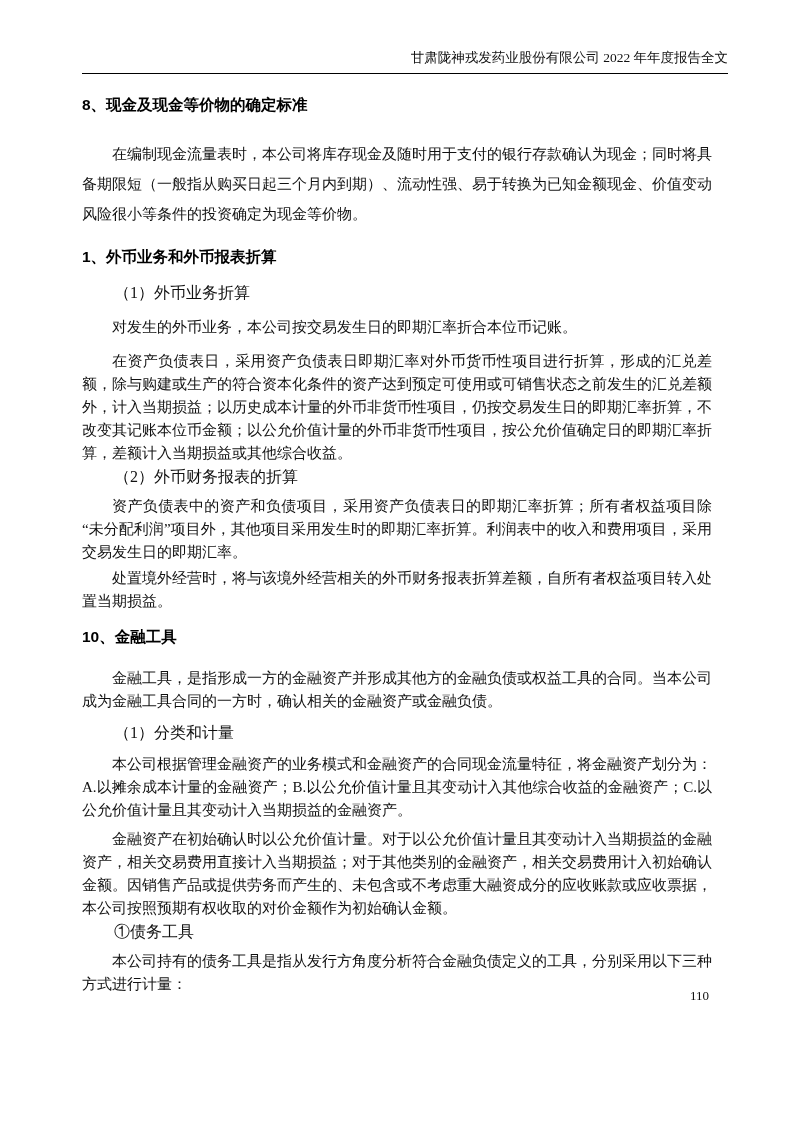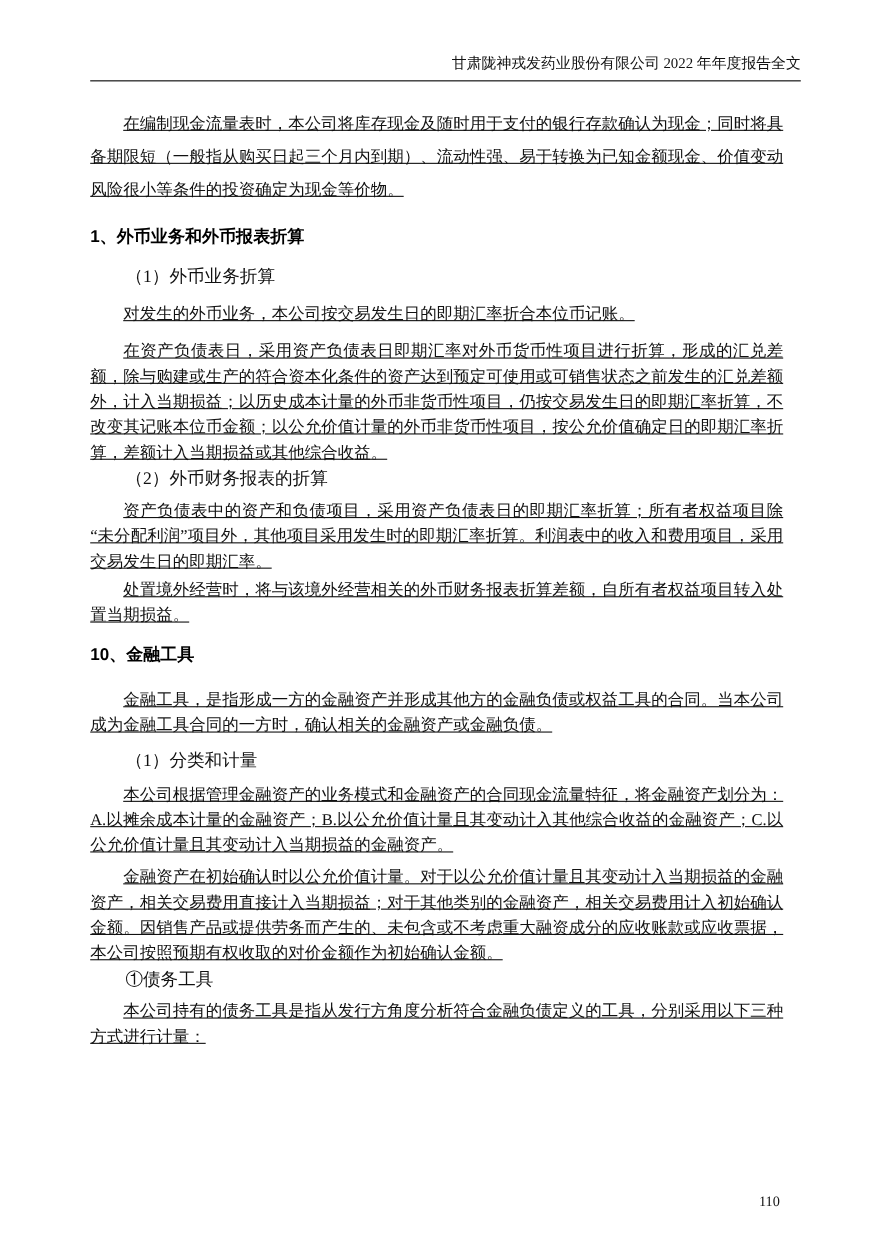--- a/index.html
+++ b/index.html
@@ -39,47 +39,47 @@
   .sub-heading {
     font-size: 16px;
     line-height: 20px;
     text-indent: 2em;
   }
   .para {
     font-size: 15px;
     line-height: 23px;
     text-indent: 2em;
     text-align: justify;
-    text-decoration: underline;
   }
   .para-loose {
     line-height: 30px;
   }
   .para-single {
     text-align: left;
   }
   .page-number {
     position: absolute;
-    top: 1084px;
+    top: 988px;
     right: 74px;
     font-size: 13px;
     color: #111;
     font-family: "Liberation Serif", "DejaVu Serif", serif;
   }
 </style>
 </head>
 <body>
 
 <div class="page">
 
   <div class="header">
     <span>甘肃陇神戎发药业股份有限公司 2022 年年度报告全文</span>
   </div>
 
   <div class="content">
+    <div class="sec-heading" style="margin-top:21px">8、现金及现金等价物的确定标准</div>
 
     <div class="para para-loose" style="margin-top:24px">在编制现金流量表时，本公司将库存现金及随时用于支付的银行存款确认为现金；同时将具备期限短（一般指从购买日起三个月内到期）、流动性强、易于转换为已知金额现金、价值变动风险很小等条件的投资确定为现金等价物。</div>
 
     <div class="sec-heading" style="margin-top:18px">1、外币业务和外币报表折算</div>
 
     <div class="sub-heading" style="margin-top:16px">（1）外币业务折算</div>
 
     <div class="para para-single" style="margin-top:13px">对发生的外币业务，本公司按交易发生日的即期汇率折合本位币记账。</div>
 
     <div class="para" style="margin-top:11px">在资产负债表日，采用资产负债表日即期汇率对外币货币性项目进行折算，形成的汇兑差额，除与购建或生产的符合资本化条件的资产达到预定可使用或可销售状态之前发生的汇兑差额外，计入当期损益；以历史成本计量的外币非货币性项目，仍按交易发生日的即期汇率折算，不改变其记账本位币金额；以公允价值计量的外币非货币性项目，按公允价值确定日的即期汇率折算，差额计入当期损益或其他综合收益。</div>

